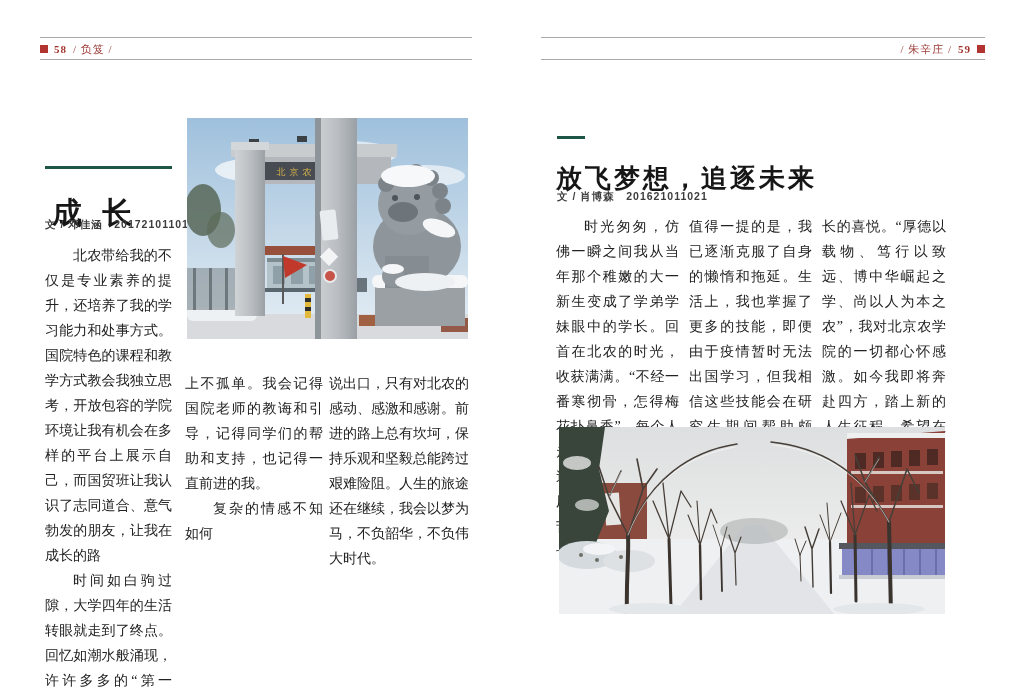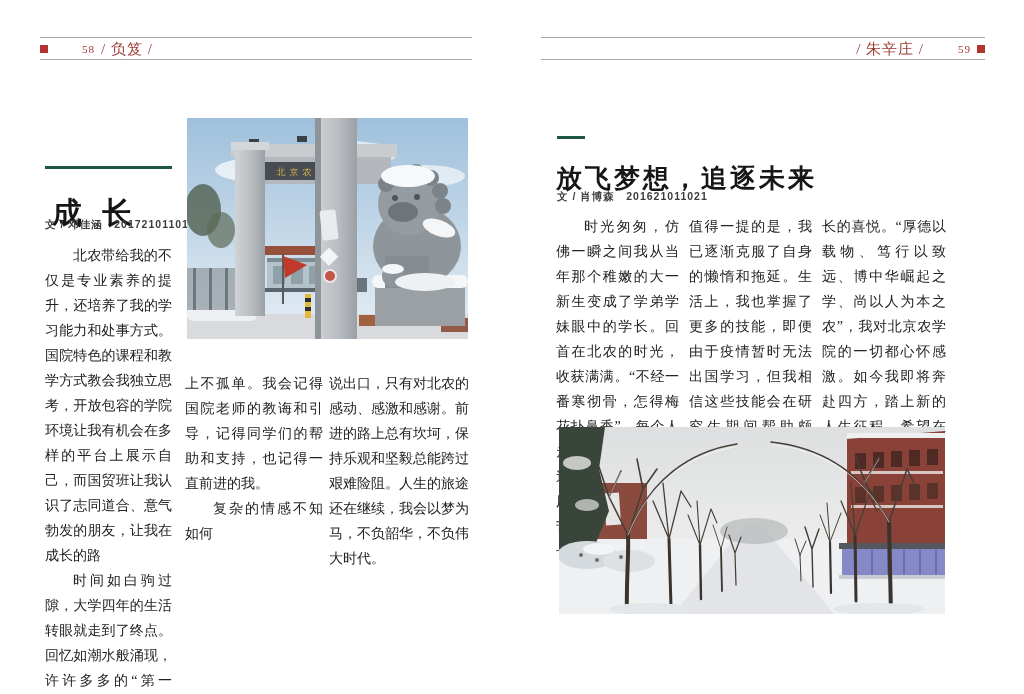--- a/index.html
+++ b/index.html
@@ -3,22 +3,22 @@
 <meta charset="utf-8">
 <style>
   html,body{margin:0;padding:0;background:#ffffff;}
   #spread{position:relative;width:1024px;height:694px;background:#ffffff;overflow:hidden;
           font-family:"Liberation Serif","DejaVu Serif",serif;color:#1f1f1f;}
   .hline{position:absolute;height:1px;background:#a9a9a9;}
   .pheader{position:absolute;display:flex;align-items:center;gap:6px;height:16px;
            font-size:11px;color:#9c3b36;font-family:"Liberation Serif","DejaVu Serif",serif;}
   .pheader.right{justify-content:flex-end;}
   .sq{width:8px;height:8px;background:#b23430;display:inline-block;}
-  .pnum{font-weight:normal;color:#a33630;letter-spacing:1px;margin-left:28px;}
-  .sect{font-size:15px;color:#9c3b36;letter-spacing:1px;}
+  .pnum{font-weight:bold;color:#a33630;letter-spacing:1px;}
+  .sect{font-size:11px;color:#9c3b36;letter-spacing:1px;}
   .rule-green{position:absolute;background:#1d5646;}
   .title{position:absolute;font-family:"Liberation Sans","DejaVu Sans",sans-serif;
          font-weight:bold;color:#161616;line-height:1;}
   .byline{position:absolute;font-size:10.5px;color:#3c3c3c;letter-spacing:1px;
           font-family:"Liberation Sans","DejaVu Sans",sans-serif;font-weight:bold;}
   .col{position:absolute;font-size:14px;line-height:25px;text-align:justify;color:#222;}
   .col p{margin:0;}
   .col p.indent{text-indent:2em;}
   figure{margin:0;position:absolute;}
   svg{display:block;}

